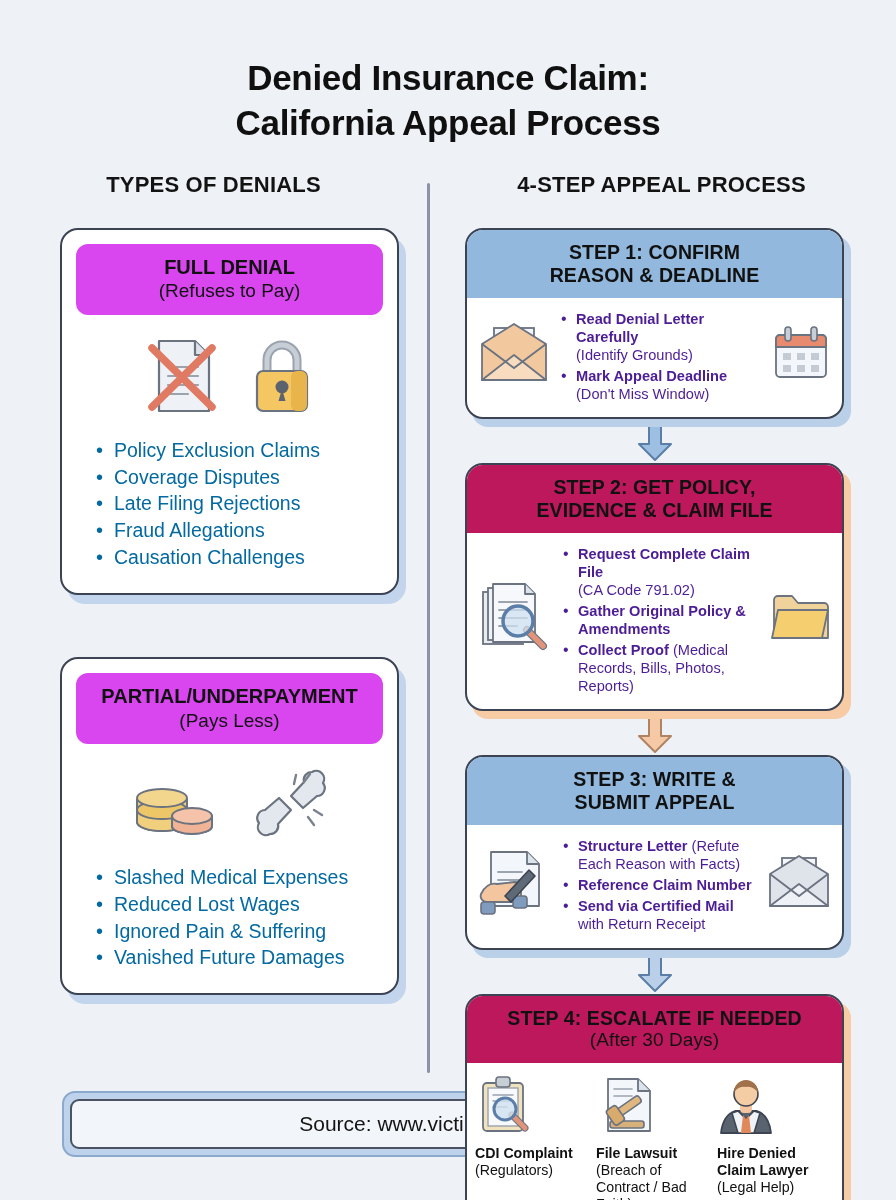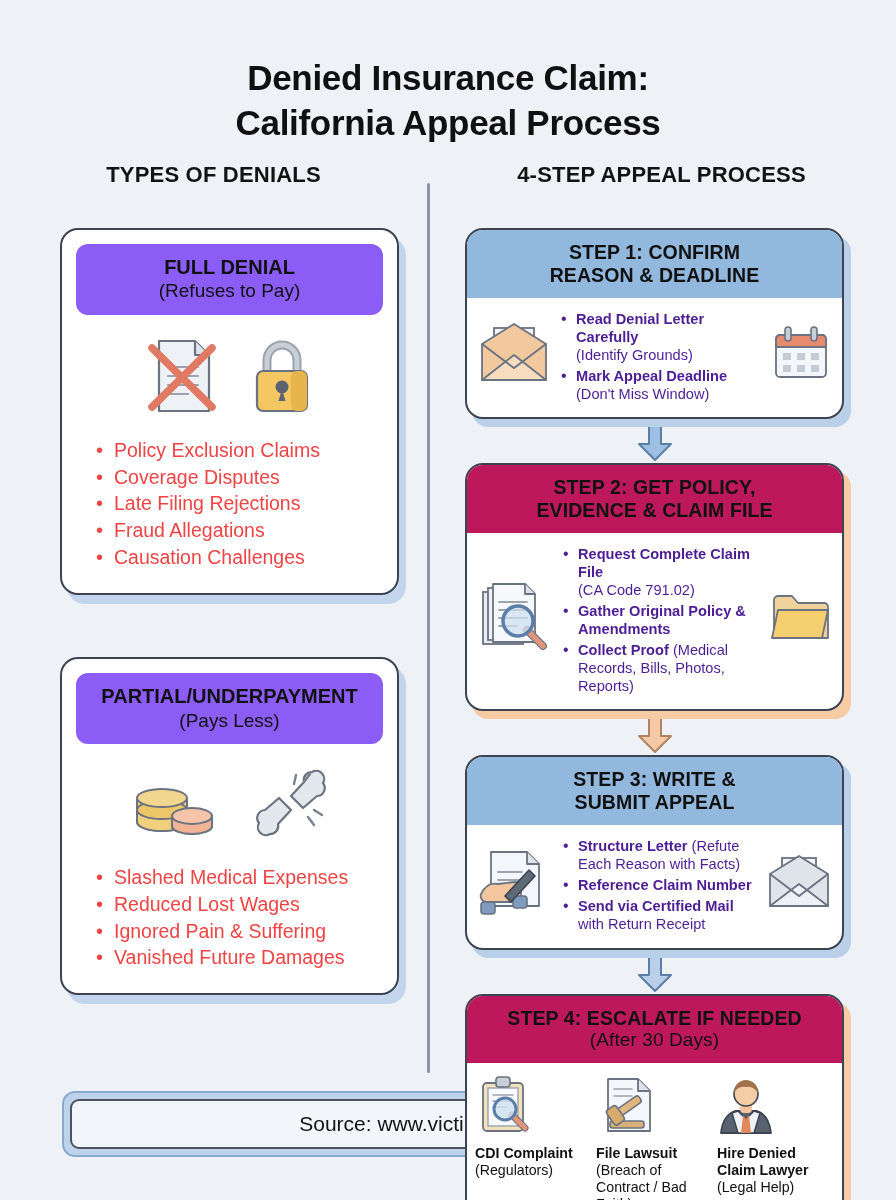--- a/index.html
+++ b/index.html
@@ -21,21 +21,21 @@
     font-size: 35px;
     font-weight: bold;
     line-height: 1.28;
     letter-spacing: -0.3px;
     color: #101010;
   }
 
   
   .col-heads {
     display: flex;
-    margin-top: 16px;
+    margin-top: 26px;
     position: relative;
   }
   .col-head {
     font-size: 22px;
     font-weight: bold;
     letter-spacing: 0.2px;
     text-align: center;
     color: #131313;
   }
   .col-head.left  { width: 427px; }
@@ -90,21 +90,21 @@
     text-align: center;
     font-weight: bold;
     line-height: 1.17;
   }
   .card-head .sub { font-weight: normal; }
 
   
   .lcard .card-head {
     margin: 14px 14px 0 14px;
     border-radius: 12px;
-    background: #8b5cf6;
+    background: #d946ef;
     padding: 12px 6px 12px 6px;
     font-size: 20px;
   }
   .lcard .card-head .sub { font-size: 19px; display: block; margin-top: 1px; }
 
   .icon-row {
     display: flex;
     justify-content: center;
     align-items: center;
     gap: 26px;
@@ -113,21 +113,21 @@
 
   .bullets {
     list-style: none;
     padding: 4px 0 22px 34px;
   }
   .bullets li {
     position: relative;
     font-size: 19.5px;
     line-height: 1.38;
     padding-left: 18px;
-    color: #ef4444;
+    color: #0369a1;
   }
   .bullets li::before {
     content: "\2022";
     position: absolute;
     left: 0;
     font-size: 20px;
     line-height: 1.3;
   }
 
   

